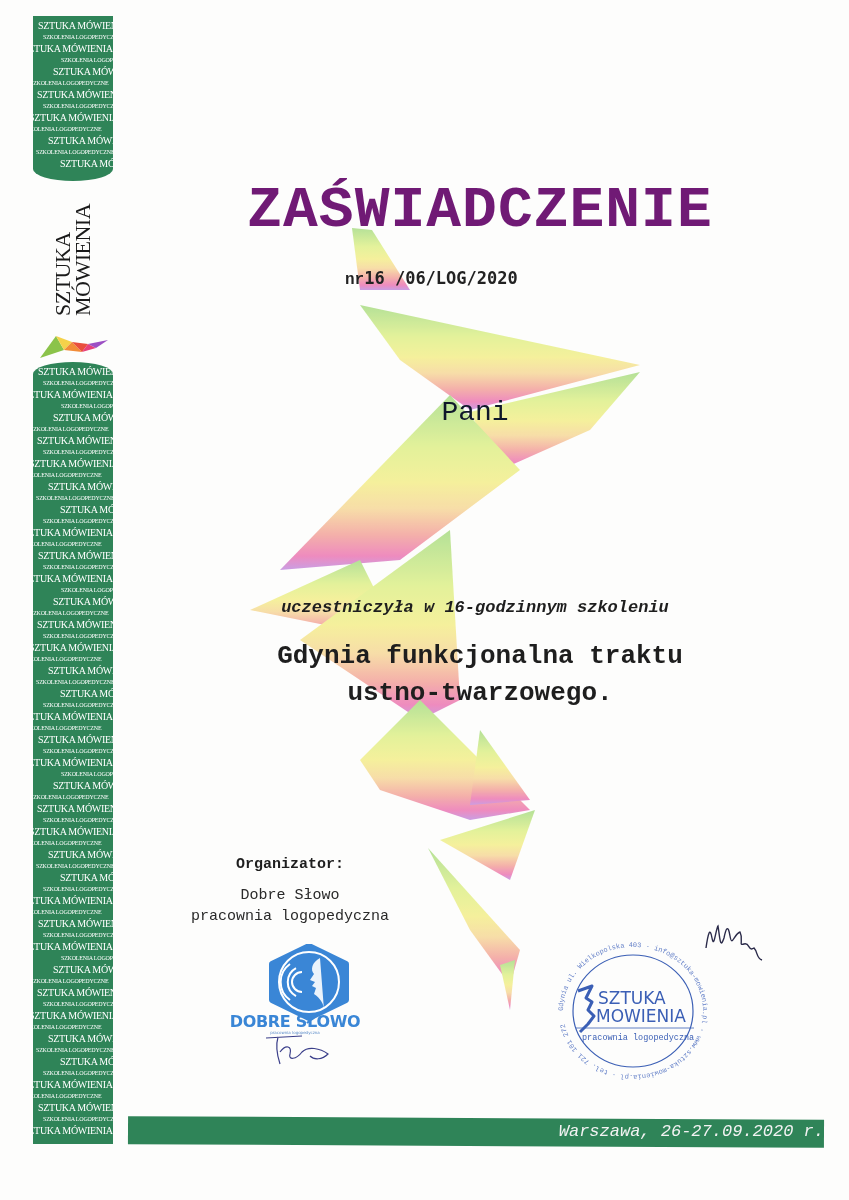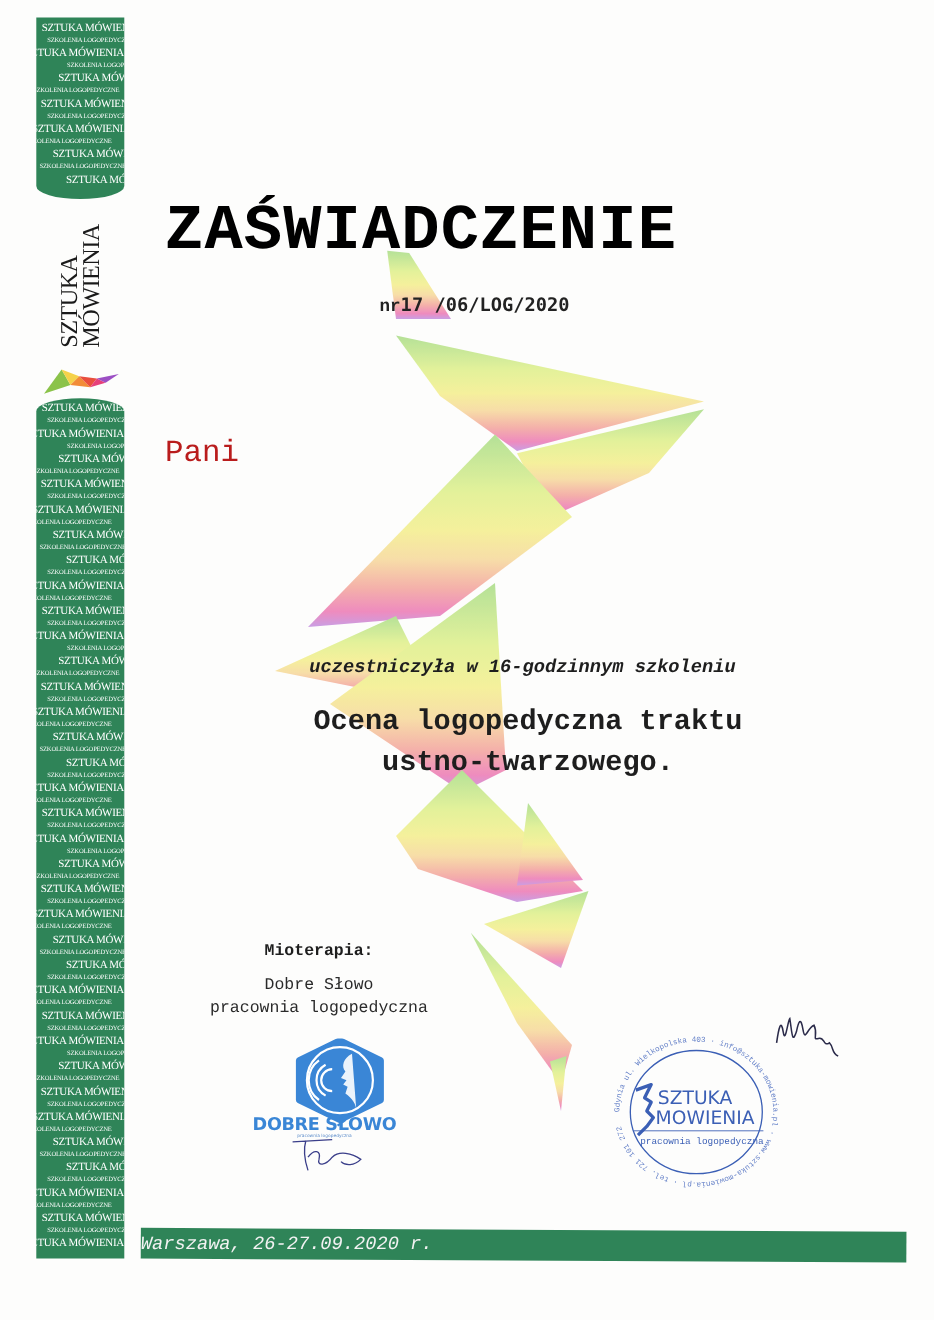--- a/index.html
+++ b/index.html
@@ -16,44 +16,44 @@
 
   .brand-vert { position:absolute; left:30px; top:190px; width:86px; height:140px; }
   .brand-vert .txt { position:absolute; left:43px; top:70px; transform:translate(-50%,-50%) rotate(-90deg); font-family:"Liberation Serif", "DejaVu Serif", serif; font-size:22px; line-height:20px; color:#1a1a1a; text-align:left; white-space:nowrap; }
   .brand-vert .txt div { letter-spacing:-0.5px; }
   .brand-mark { position:absolute; left:38px; top:332px; width:72px; height:28px; }
 
   
   .origami { position:absolute; left:0; top:0; width:849px; height:1200px; pointer-events:none; }
 
   .content { position:absolute; left:0; top:0; width:849px; height:1200px; }
-  .title { position:absolute; left:150px; width:660px; top:178px; font-family:"Liberation Mono", monospace; font-weight:bold; font-size:58px; letter-spacing:1px; color:#000000; }
+  .title { position:absolute; left:150px; width:660px; top:178px; text-align:center; font-family:"Liberation Mono", monospace; font-weight:bold; font-size:58px; letter-spacing:1px; color:#701a75; }
   .number { position:absolute; left:345px; top:268px; font-family:"DejaVu Sans Mono", monospace; font-weight:bold; font-size:17px; color:#222; }
   .number .nr { font-family:"Liberation Mono", monospace; font-size:16px; }
 
-  .salutation { position:absolute; left:150px; width:650px; top:397px; font-family:"Liberation Mono", monospace; font-size:28px; color:#b91c1c; }
+  .salutation { position:absolute; left:150px; width:650px; top:397px; text-align:center; font-family:"Liberation Mono", monospace; font-size:28px; color:#0f172a; }
   .name { position:absolute; left:150px; width:650px; top:457px; text-align:center; font-family:"Liberation Mono", monospace; font-weight:bold; font-size:32px; color:#1e1e1e; }
   .participated { position:absolute; left:150px; width:650px; top:550px; text-align:center; font-family:"Liberation Mono", monospace; font-weight:bold; font-style:italic; font-size:17px; color:#1e1e1e;margin-top:48px; }
   .course { position:absolute; left:130px; width:700px; top:638px; text-align:center; font-family:"Liberation Mono", monospace; font-weight:bold; font-size:26px; line-height:37px; color:#1e1e1e; }
 
   .col-left { position:absolute; left:150px; width:280px; top:856px; text-align:center; }
   .col-right { position:absolute; left:500px; width:320px; top:860px; text-align:center; }
   .label { font-family:"Liberation Mono", monospace; font-weight:bold; font-size:15px; color:#1e1e1e; }
   .value { font-family:"Liberation Mono", monospace; font-size:15px; color:#2a2a2a; line-height:21px; margin-top:12px; }
 
   .db-logo { position:absolute; left:262px; top:944px; width:94px; height:106px; }
   .db-text { position:absolute; left:229px; top:1012px; width:132px; text-align:center; font-family:"DejaVu Sans", sans-serif; font-weight:bold; font-size:16px; color:#3a86d6; letter-spacing:-0.3px; }
   .db-sub { position:absolute; left:255px; top:1030px; width:80px; text-align:center; font-family:"DejaVu Sans", sans-serif; font-size:4px; color:#5a8bc9; }
   .sig-left { position:absolute; left:262px; top:1030px; width:80px; height:40px; }
 
   .stamp { position:absolute; left:548px; top:936px; width:170px; height:150px; }
   .sig-right { position:absolute; left:700px; top:918px; width:70px; height:50px; }
 
   .footer-bar { position:absolute; left:128px; top:1118px; width:696px; height:28px; background:#2f8458; transform:rotate(0.3deg); }
-  .footer-text { position:absolute; left:128px; width:696px; top:1122px; text-align:left; font-family:"Liberation Mono", monospace; font-style:italic; font-size:17px; color:#f2f2f2; }
+  .footer-text { position:absolute; left:128px; width:696px; top:1122px; text-align:right; font-family:"Liberation Mono", monospace; font-style:italic; font-size:17px; color:#f2f2f2; }
 </style>
 </head>
 <body>
 
 <svg class="origami" viewBox="0 0 849 1200" xmlns="http://www.w3.org/2000/svg">
   <defs>
     <linearGradient id="g1" x1="0" y1="0" x2="0" y2="1">
       <stop offset="0" stop-color="#a8dc86"></stop>
       <stop offset="0.3" stop-color="#dff08a"></stop>
       <stop offset="0.5" stop-color="#f4ee8c"></stop>
@@ -179,33 +179,33 @@
     <div class="line small" style="margin-left:-10px">SZKOLENIA LOGOPEDYCZNE</div>
     <div class="line big" style="padding-left:5px">SZTUKA MÓWIENIA</div>
     <div class="line small" style="padding-left:10px">SZKOLENIA LOGOPEDYCZNE</div>
     <div class="line big" style="margin-left:-10px">SZTUKA MÓWIENIA</div>
   </div>
 </div>
 
 <div class="content">
   <div class="title">ZAŚWIADCZENIE</div>
   <div class="number">
-    <span class="nr">nr</span><span>17 /06/LOG/2020</span>
+    <span class="nr">nr</span><span>16 /06/LOG/2020</span>
   </div>
 
   <div class="salutation">Pani</div>
   <div class="participation participated">uczestniczyła w 16-godzinnym szkoleniu</div>
 
   <div class="course">
-    <div>Ocena logopedyczna traktu</div>
+    <div>Gdynia funkcjonalna traktu</div>
     <div>ustno-twarzowego.</div>
   </div>
 
   <div class="col-left">
-    <div class="label">Mioterapia:</div>
+    <div class="label">Organizator:</div>
     <div class="value">
       <div>Dobre Słowo</div>
       <div>pracownia logopedyczna</div>
     </div>
   </div>
 
   <svg class="db-logo" viewBox="0 0 94 106" xmlns="http://www.w3.org/2000/svg">
     <polygon points="47,2 84,20 84,56 47,74 10,56 10,20" fill="#3a86d6" stroke="#3a86d6" stroke-width="6" stroke-linejoin="round"></polygon>
     <circle cx="47" cy="38" r="30" fill="none" stroke="#fff" stroke-width="2"></circle>
     <path d="M58,14 C50,18 48,26 52,30 L48,36 L53,38 L50,42 L54,44 L52,50 C58,54 62,60 62,66" fill="#fff" opacity="0.9"></path>

